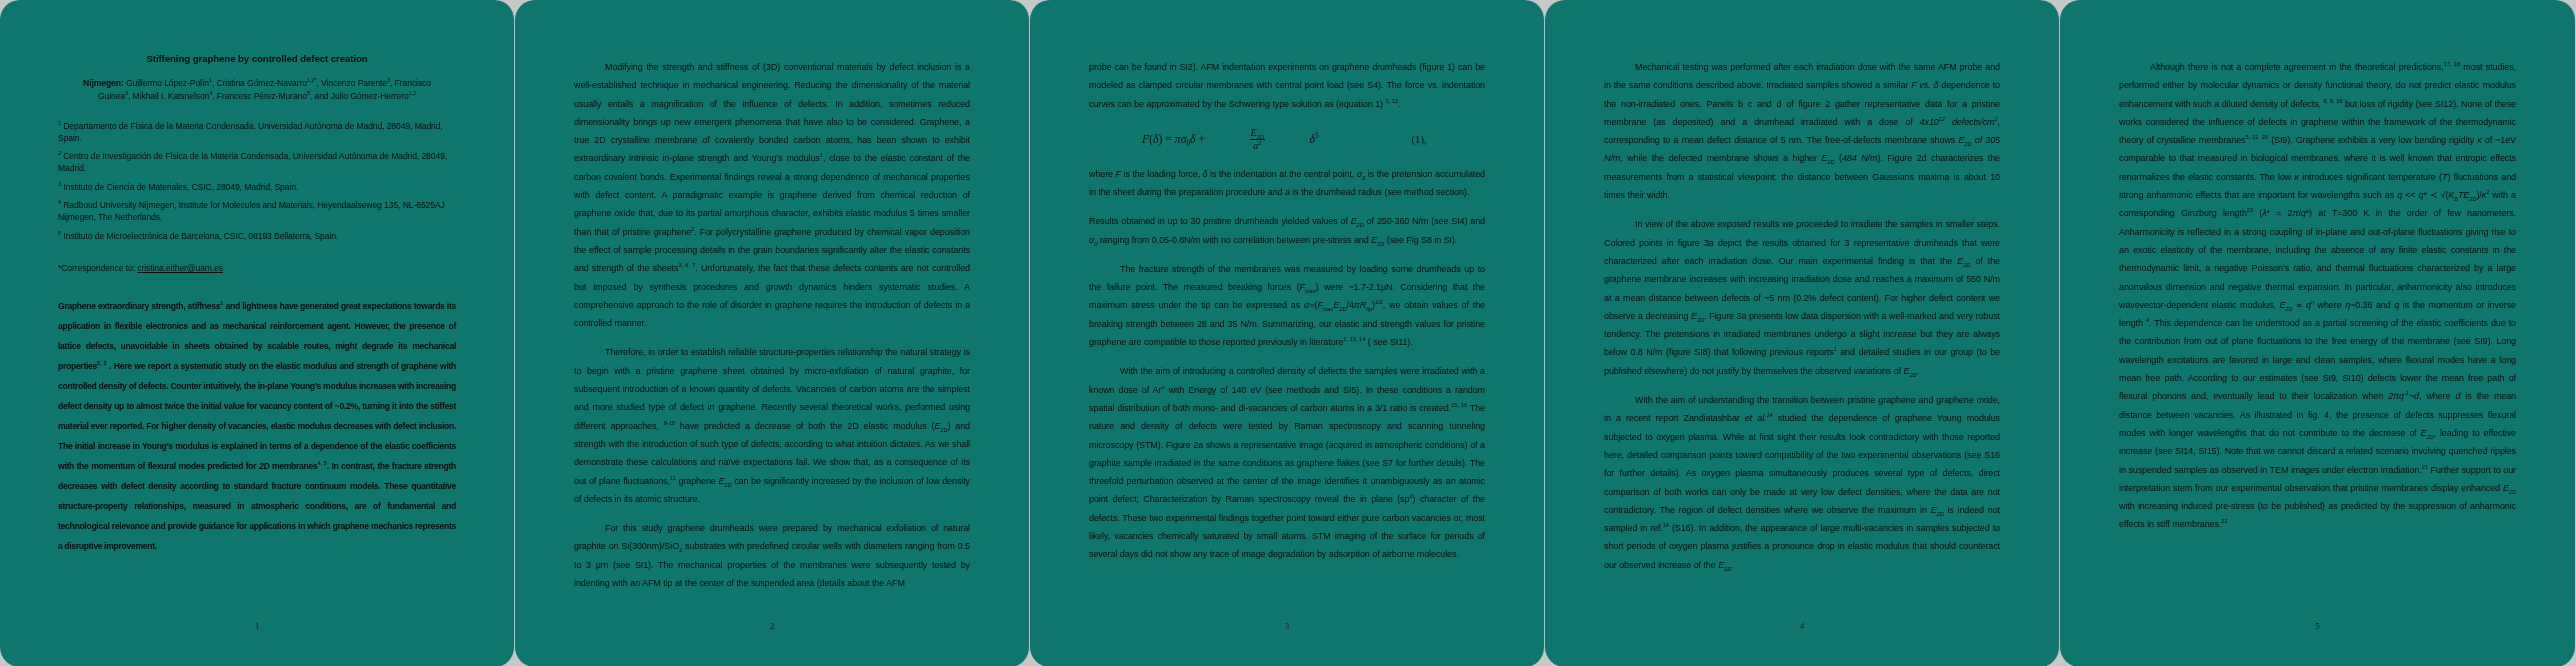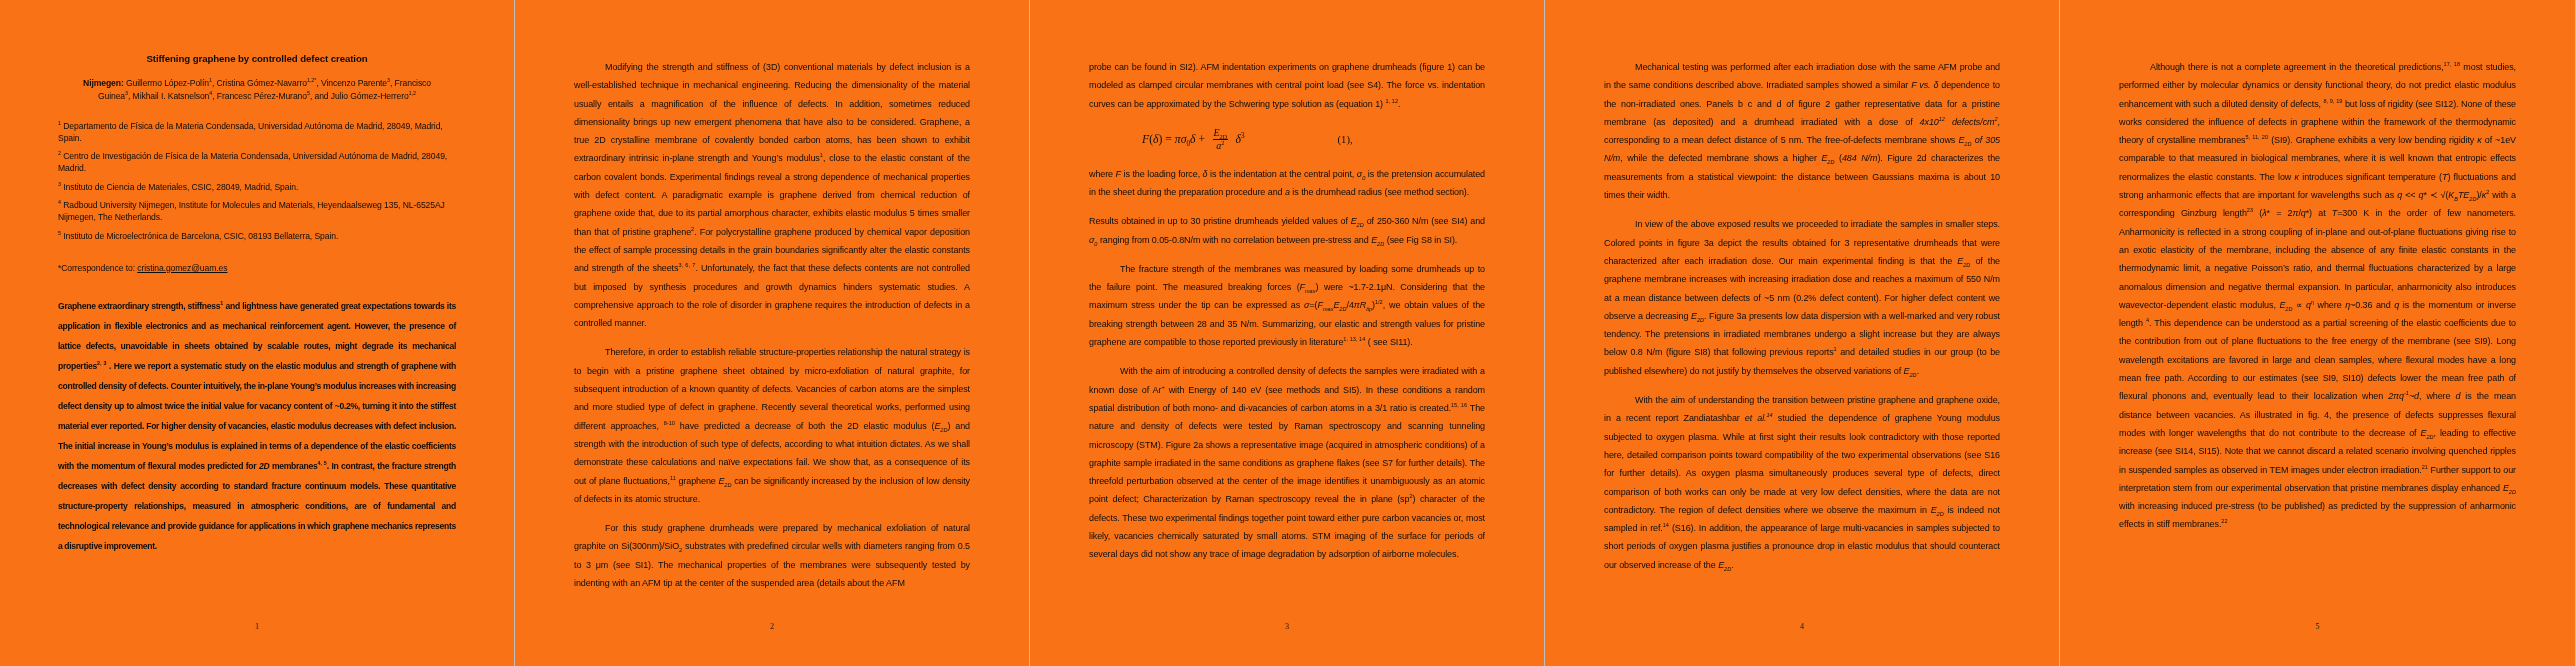--- a/index.html
+++ b/index.html
@@ -6,23 +6,24 @@
   #canvas{
     width:2576px;height:667px;
     display:flex;flex-direction:row;
     background:#c8c8c8;
     font-family:"Liberation Sans", sans-serif;
     color:#0d0d0d;
   }
   .page{
     box-sizing:border-box;
     flex:0 0 515px;width:515px;height:667px;
-    background:#f97316;
+    background:#0f766e;
     position:relative;
     overflow:hidden;
+    border-radius:20px;
   }
   .page:not(:last-child){border-right:0.6px solid #bdbdbd;}
   
   .p1-inner{padding:52px 58px 0 58px;}
   .paper-title{
     text-align:center;font-weight:bold;font-size:9.7px;line-height:13.3px;
     letter-spacing:-0.1px;margin:0 0 12.2px 0;
   }
   .authors-line{
     text-align:center;font-size:8.6px;line-height:12.8px;
@@ -52,21 +53,21 @@
   .para.flush{text-indent:0;}
   sup{font-size:62%;line-height:0;vertical-align:super;letter-spacing:0;}
   sub{font-size:62%;line-height:0;vertical-align:sub;letter-spacing:0;}
   
   .eq-row{
     display:flex;align-items:center;
     margin:14.5px 0 13.3px 0;
     font-family:"Liberation Serif", serif;
     font-size:11.7px;
   }
-  .eq-expr{display:inline-flex;align-items:center;margin-left:53px;}
+  .eq-expr{display:inline-flex;align-items:center;margin-left:53px;gap:37px;}
   .eq-expr > span{white-space:pre;}
   .frac{
     display:inline-flex;flex-direction:column;align-items:center;
     margin:0 2.2px;font-size:10px;line-height:1.15;
   }
   .frac-num{display:block;padding:0 3.3px;}
   .frac-den{display:block;border-top:0.8px solid #0d0d0d;padding:0 3.3px;}
   .eq-label{margin-left:93px;font-size:10.6px;}
   
   .page-number{
@@ -83,21 +84,21 @@
 
   <div class="page">
     <div class="p1-inner">
       <h1 class="paper-title">Stiffening graphene by controlled defect creation</h1>
       <p class="authors-line"><b>Nijmegen:</b> Guillermo López-Polín<sup>1</sup>, Cristina Gómez-Navarro<sup>1,2*</sup>, Vincenzo Parente<sup>3</sup>, Francisco Guinea<sup>3</sup>, Mikhail I. Katsnelson<sup>4</sup>, Francesc Pérez-Murano<sup>5</sup>, and Julio Gómez-Herrero<sup>1,2</sup></p>
       <p class="affiliation"><sup>1</sup> Departamento de Física de la Materia Condensada, Universidad Autónoma de Madrid, 28049, Madrid, Spain.</p>
       <p class="affiliation"><sup>2</sup> Centro de Investigación de Física de la Materia Condensada, Universidad Autónoma de Madrid, 28049, Madrid.</p>
       <p class="affiliation"><sup>3</sup> Instituto de Ciencia de Materiales, CSIC, 28049, Madrid, Spain.</p>
       <p class="affiliation"><sup>4</sup> Radboud University Nijmegen, Institute for Molecules and Materials, Heyendaalseweg 135, NL-6525AJ Nijmegen, The Netherlands.</p>
       <p class="affiliation"><sup>5</sup> Instituto de Microelectrónica de Barcelona, CSIC, 08193 Bellaterra, Spain.</p>
-      <p class="correspondence"><span>*Correspondence to: </span><u>cristina.gomez@uam.es</u></p>
+      <p class="correspondence"><span>*Correspondence to: </span><u>cristina.either@uam.es</u></p>
       <p class="abstract">Graphene extraordinary strength, stiffness<sup>1</sup> and lightness  have generated great expectations towards its application in flexible electronics and as mechanical reinforcement agent. However, the presence of lattice defects, unavoidable in sheets obtained by scalable routes, might degrade its mechanical properties<sup>2, 3</sup> . Here we report a systematic study on the elastic modulus and strength of graphene with controlled density of defects. Counter intuitively, the in-plane Young’s modulus increases with increasing defect density up to almost twice the initial value for vacancy content of ~0.2%, turning it into the stiffest material ever reported. For higher density of vacancies, elastic modulus decreases with defect inclusion. The initial increase in Young’s modulus is explained in terms of a dependence of the elastic coefficients with the momentum of flexural modes predicted for <i>2D</i> membranes<sup>4, 5</sup>. In contrast, the fracture strength decreases with defect density according to standard fracture continuum models. These quantitative structure-property relationships, measured in atmospheric conditions, are of fundamental and technological relevance and provide guidance for applications in which graphene mechanics represents a disruptive improvement.</p>
     </div>
     <div class="page-number">1</div>
   </div>
 
   <div class="page">
     <div class="body-inner">
       <p class="para indent">Modifying the strength and stiffness of (3D) conventional materials by defect inclusion is a well-established technique in mechanical engineering. Reducing the dimensionality of the material usually entails a magnification of the influence of defects. In addition, sometimes reduced dimensionality brings up new emergent phenomena that have also to be considered. Graphene, a true 2D crystalline membrane of covalently bonded carbon atoms, has been shown to exhibit extraordinary intrinsic in-plane strength and Young’s modulus<sup>1</sup>, close to the elastic constant of the carbon covalent bonds. Experimental findings reveal a strong dependence of mechanical properties with defect content. A paradigmatic example is graphene derived from chemical reduction of graphene oxide that, due to its partial amorphous character, exhibits elastic modulus 5 times smaller than that of pristine graphene<sup>2</sup>. For polycrystalline graphene produced by chemical vapor deposition the effect of sample processing details in the grain boundaries significantly alter the elastic constants and strength of the sheets<sup>3, 6, 7</sup>. Unfortunately, the fact that these defects contents are not controlled but imposed by synthesis procedures and growth dynamics hinders systematic studies. A comprehensive approach to the role of disorder in graphene requires the introduction of defects in a controlled manner.</p>
       <p class="para indent">Therefore, in order to establish reliable structure-properties relationship the natural strategy is to begin with a pristine graphene sheet obtained by micro-exfoliation of natural graphite, for subsequent introduction of a known quantity of defects. Vacancies of carbon atoms are the simplest and more studied type of defect in graphene. Recently several theoretical works, performed using different approaches, <sup>8-10</sup> have predicted a decrease of both the 2D elastic modulus (<i>E<sub>2D</sub></i>) and strength with the introduction of such type of defects, according to what intuition dictates. As we shall demonstrate these calculations and naïve expectations fail. We show that, as a consequence of its out of plane fluctuations,<sup>11</sup> graphene <i>E<sub>2D</sub></i> can be significantly increased by the inclusion of low density of defects in its atomic structure.</p>
       <p class="para indent">For this study graphene drumheads were prepared by mechanical exfoliation of natural graphite on Si(300nm)/SiO<sub>2</sub> substrates with predefined circular wells with diameters ranging from 0.5 to 3 μm (see SI1). The mechanical properties of the membranes were subsequently tested by indenting with an AFM tip at the center of the suspended area (details about the AFM</p>

